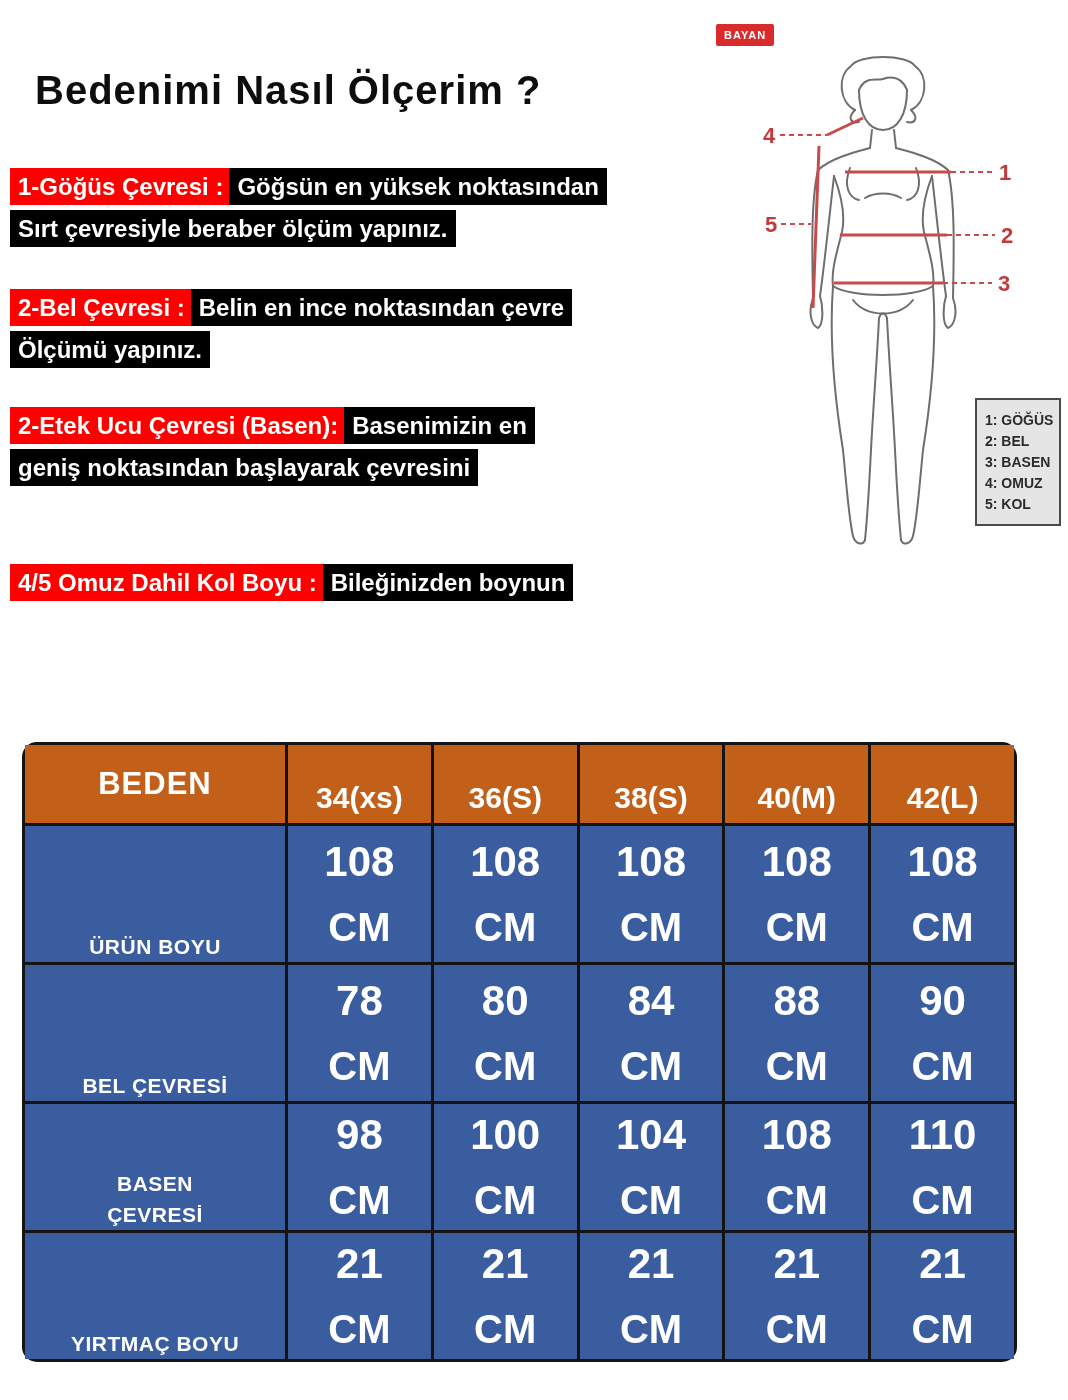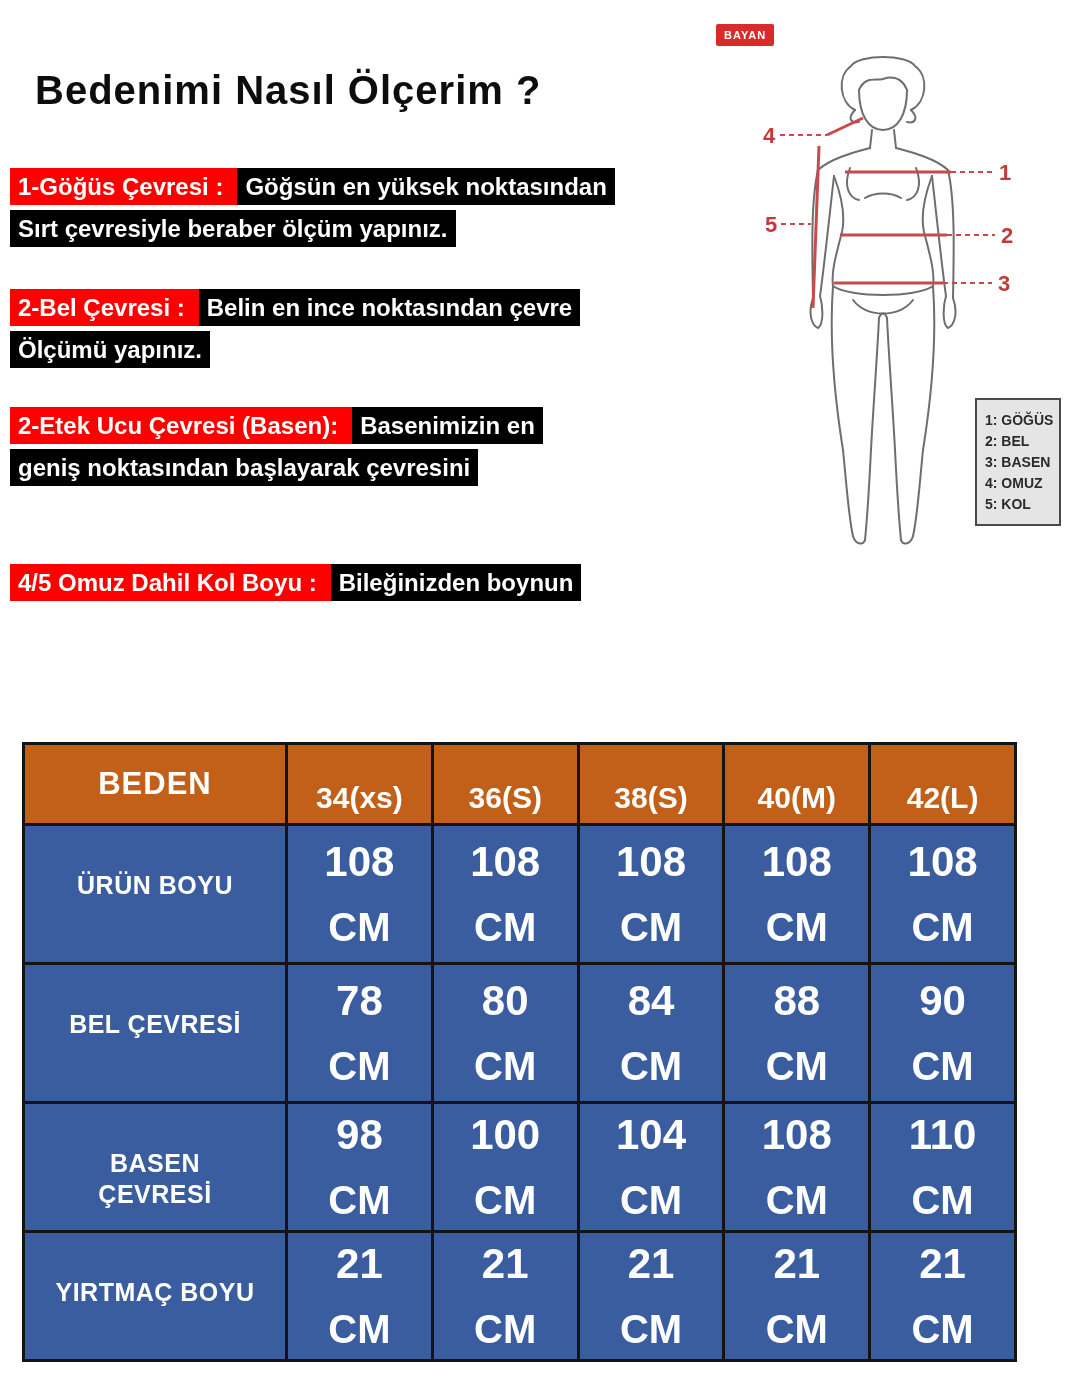--- a/index.html
+++ b/index.html
@@ -11,21 +11,21 @@
   
   #title{
     left:35px;top:68px;font-size:40px;font-weight:700;color:#0d0d0d;letter-spacing:1px;
     white-space:nowrap;
   }
   
   .sec{left:10px;}
   .line{height:37px;margin-bottom:5px;white-space:nowrap;}
   .hl{display:inline-block;line-height:37px;font-size:24px;font-weight:700;color:#fff;
       vertical-align:top;padding:0 8px;}
-  .hl.red{background:var(--hl-red,#fe0000);padding-right:14px;}
+  .hl.red{background:var(--hl-red,#fe0000);padding-right:6px;}
   .hl.blk{background:var(--hl-black,#000);}
   #sec1{top:168px;} #sec2{top:289px;} #sec3{top:407px;} #sec4{top:564px;}
   
   #badge{
     left:716px;top:24px;background:var(--badge-bg,#d92b2b);color:#fff;
     font-size:11px;font-weight:700;letter-spacing:1px;padding:5px 8px;border-radius:2px;
   }
   
   #figure{left:755px;top:50px;}
   
@@ -33,29 +33,29 @@
     left:975px;top:398px;width:86px;height:128px;box-sizing:border-box;
     border:2px solid #4a4a4a;background:#e5e5e5;padding:10px 0 0 8px;
   }
   .legend-item{font-size:14px;font-weight:700;color:#2b2b2b;line-height:21px;white-space:nowrap;}
   
   #size-table{
     left:22px;top:742px;width:995px;height:620px;box-sizing:border-box;
     background:var(--table-border,#141414);
     display:grid;grid-template-columns:260px repeat(5,1fr);
     grid-template-rows:78px 136px 136px 126px 126px;
-    gap:3px;padding:3px;
+    gap:3px;padding:3px;border-radius:15px;
   }
   .cell{display:flex;flex-direction:column;align-items:center;justify-content:center;
         color:#fff;font-weight:700;background:var(--table-body-bg,#3a5da0);}
   .cell.head{background:var(--table-header-bg,#c2601a);font-size:30px;
              justify-content:flex-end;padding-bottom:8px;box-sizing:border-box;}
   .cell.head-first{justify-content:center;padding-bottom:0;font-size:31px;letter-spacing:1px;}
-  .cell.rowlabel{justify-content:flex-start;padding-top:44px;box-sizing:border-box;
-                 font-size:25px;line-height:31px;text-align:center;letter-spacing:0.5px;}
+  .cell.rowlabel{justify-content:flex-end;padding-top:44px;box-sizing:border-box;
+                 font-size:21px;line-height:31px;text-align:center;letter-spacing:0.5px;}
   .cell.val .num{font-size:42px;line-height:46px;}
   .cell.val .unit{font-size:40px;line-height:44px;margin-top:20px;}
 </style>
 </head>
 <body>
 
 <div id="root">
 
   <div id="title" class="abs">Bedenimi Nasıl Ölçerim ?</div>
 

